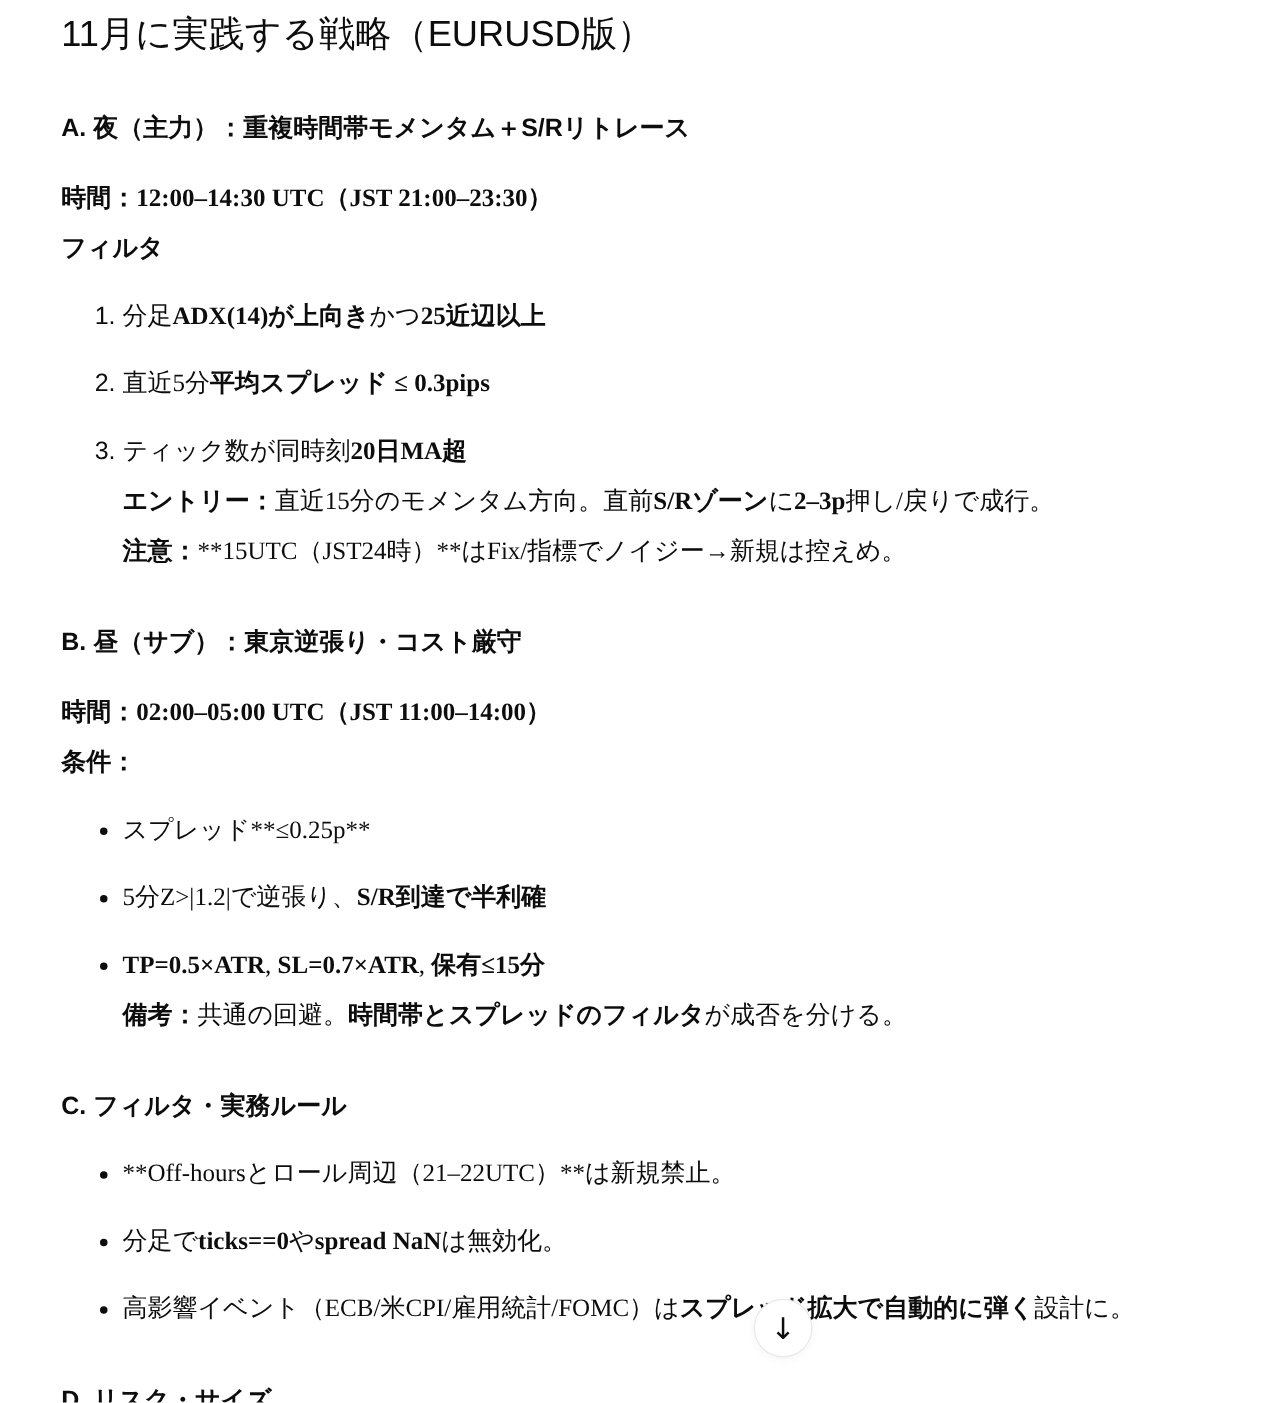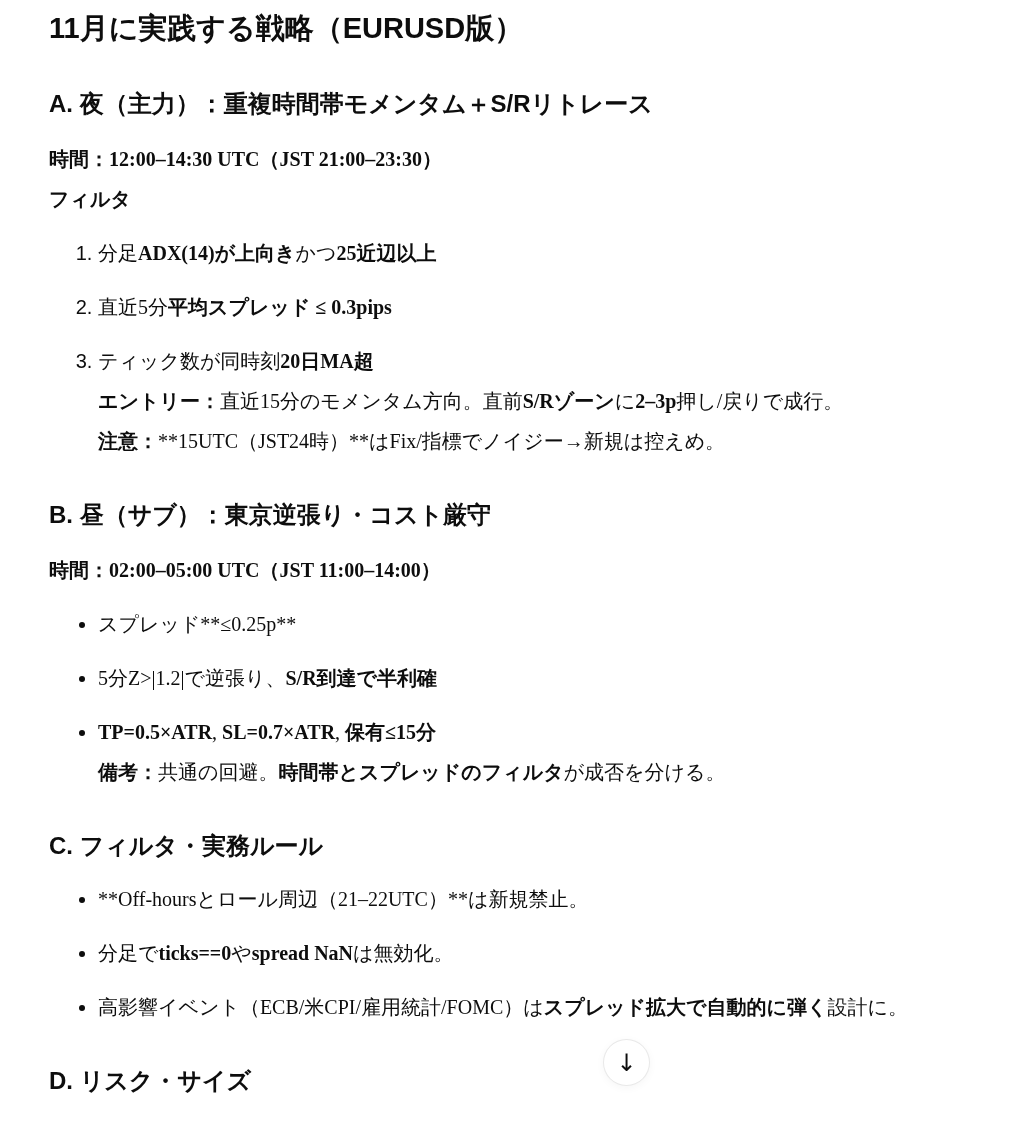--- a/index.html
+++ b/index.html
@@ -14,25 +14,25 @@
     font-family: "Liberation Sans", "DejaVu Sans", sans-serif;
   }
   .doc {
     padding: 8px 24px 0 49px;
     font-size: 20px;
     line-height: 35px;
   }
   h2.doc-title {
     font-size: 29px;
     line-height: 40px;
-    font-weight: 700;
+    font-weight: 400;
     margin: 0 0 8px 0;
   }
   h3.section-heading {
-    font-size: 24px;
+    font-size: 20px;
     line-height: 35px;
     font-weight: 700;
     margin: 38px 0 0 0;
   }
   .doc p { margin-top: 5px; font-family: Liberation Serif, serif; }
   h3.section-heading + p { margin-top: 21px; }
   .doc ol, .doc ul {
     margin: 19px 0 0 0;
     padding-left: 49px;
   }
@@ -80,20 +80,21 @@
     </li>
     <li>
       <p><span>ティック数が同時刻</span><strong>20日MA超</strong></p>
       <p class="cont"><strong>エントリー：</strong><span>直近15分のモメンタム方向。直前</span><strong>S/Rゾーン</strong><span>に</span><strong>2–3p</strong><span>押し/戻りで成行。</span></p>
       <p class="cont"><strong>注意：</strong><span>**15UTC（JST24時）**はFix/指標でノイジー→新規は控えめ。</span></p>
     </li>
   </ol>
 
   <h3 class="section-heading">B. 昼（サブ）：東京逆張り・コスト厳守</h3>
   <p><strong>時間：02:00–05:00 UTC（JST 11:00–14:00）</strong></p>
+  <p><strong>条件：</strong></p>
   <ul>
     <li>
       <p><span>スプレッド**≤0.25p**</span></p>
     </li>
     <li>
       <p><span>5分Z&gt;|1.2|で逆張り、</span><strong>S/R到達で半利確</strong></p>
     </li>
     <li>
       <p><strong>TP=0.5×ATR</strong><span>, </span><strong>SL=0.7×ATR</strong><span>, </span><strong>保有≤15分</strong></p>
       <p class="cont"><strong>備考：</strong><span>共通の回避。</span><strong>時間帯とスプレッドのフィルタ</strong><span>が成否を分ける。</span></p>

